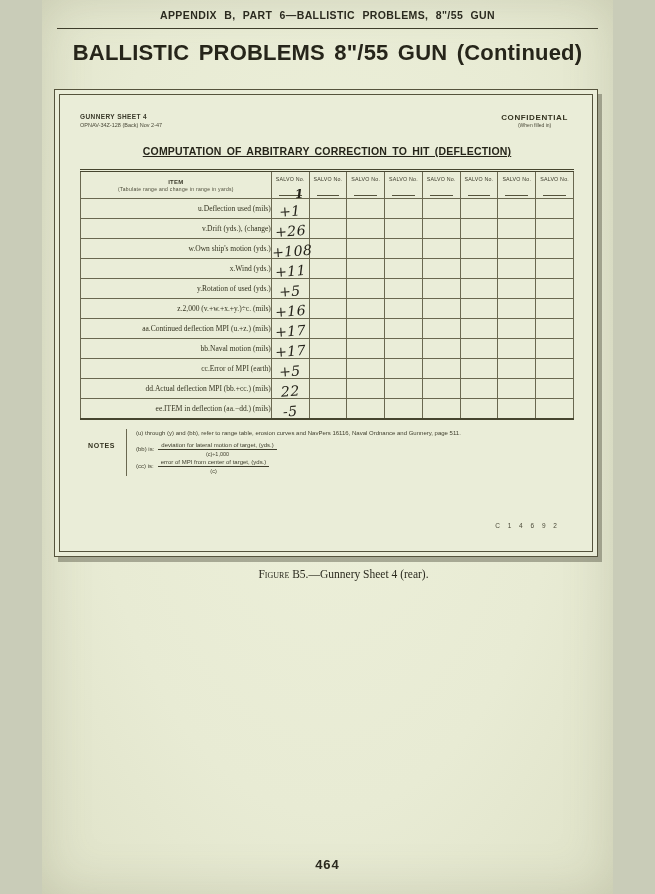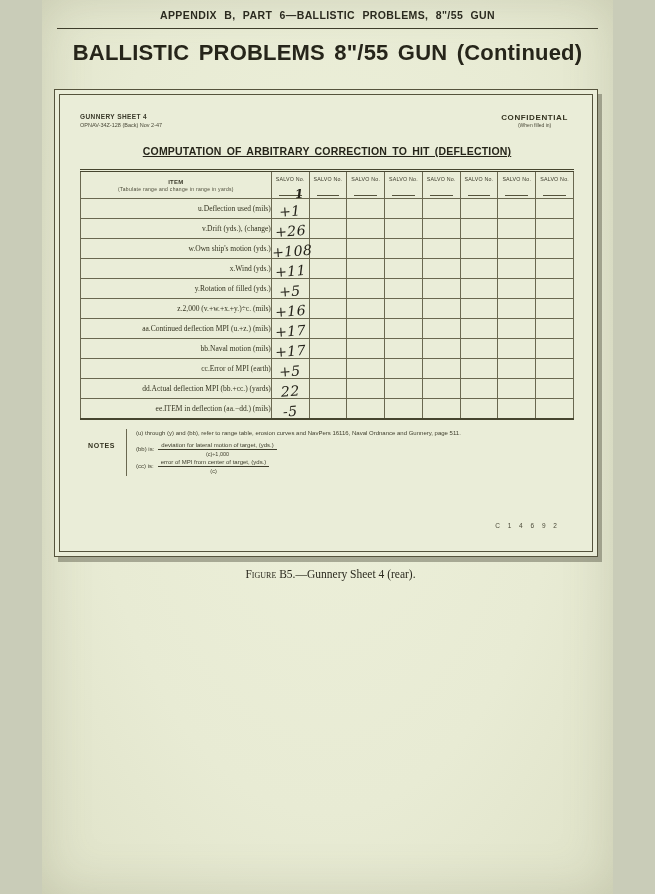--- a/index.html
+++ b/index.html
@@ -59,21 +59,21 @@
   .note-line { margin-bottom:4px; line-height:1.5; }
   .note-frac-line { margin-bottom:2px; display:flex; align-items:center; }
   .note-prefix { margin-right:4px; }
   .fraction { display:inline-block; text-align:center; vertical-align:middle; }
   .fraction .num { border-bottom:1px solid #3f3e2d; padding:0 3px 1px; font-size:6px; }
   .fraction .den { font-size:5.5px; padding-top:1px; }
 
   .print-code { position:absolute; right:32px; bottom:22px; font-size:6.5px;
     letter-spacing:3px; color:#4a4938; }
 
-  .caption { position:absolute; top:568px; left:3px; width:100%; text-align:center;
+  .caption { position:absolute; top:568px; left:16px; width:100%; text-align:center;
     font-family:"Liberation Serif", serif; font-size:11.5px; color:#2b2a1f; }
   .caption .figure-label { font-variant:small-caps; }
 
   .page-number { position:absolute; top:857px; left:0; width:100%; text-align:center;
     font-size:13px; font-weight:bold; letter-spacing:1px; color:#2b2a1f; }
 </style>
 </head>
 <body>
 
 <div class="page">
@@ -178,21 +178,21 @@
               <td class="value-cell"><span class="hw">+11</span></td>
               <td class="empty-cell"></td>
               <td class="empty-cell"></td>
               <td class="empty-cell"></td>
               <td class="empty-cell"></td>
               <td class="empty-cell"></td>
               <td class="empty-cell"></td>
               <td class="empty-cell"></td>
             </tr>
             <tr>
-              <td class="item-cell"><span class="row-key">y.</span><span>Rotation of filled (yds.)</span></td>
+              <td class="item-cell"><span class="row-key">y.</span><span>Rotation of used (yds.)</span></td>
               <td class="value-cell"><span class="hw">+5</span></td>
               <td class="empty-cell"></td>
               <td class="empty-cell"></td>
               <td class="empty-cell"></td>
               <td class="empty-cell"></td>
               <td class="empty-cell"></td>
               <td class="empty-cell"></td>
               <td class="empty-cell"></td>
             </tr>
             <tr>
@@ -233,21 +233,21 @@
               <td class="value-cell"><span class="hw">+5</span></td>
               <td class="empty-cell"></td>
               <td class="empty-cell"></td>
               <td class="empty-cell"></td>
               <td class="empty-cell"></td>
               <td class="empty-cell"></td>
               <td class="empty-cell"></td>
               <td class="empty-cell"></td>
             </tr>
             <tr>
-              <td class="item-cell"><span class="row-key">dd.</span><span>Actual deflection MPI (bb.+cc.) (yards)</span></td>
+              <td class="item-cell"><span class="row-key">dd.</span><span>Actual deflection MPI (bb.+cc.) (mils)</span></td>
               <td class="value-cell"><span class="hw">22</span></td>
               <td class="empty-cell"></td>
               <td class="empty-cell"></td>
               <td class="empty-cell"></td>
               <td class="empty-cell"></td>
               <td class="empty-cell"></td>
               <td class="empty-cell"></td>
               <td class="empty-cell"></td>
             </tr>
             <tr>
@@ -286,13 +286,14 @@
       </div>
 
       <div class="print-code">C 1 4 6 9 2</div>
     </div>
   </div>
 
   <div class="caption">
     <span class="figure-label">Figure B5.</span><span>—Gunnery Sheet 4 (rear).</span>
   </div>
 
+  <div class="page-number">464</div>
 </div>
 
 </body></html>

